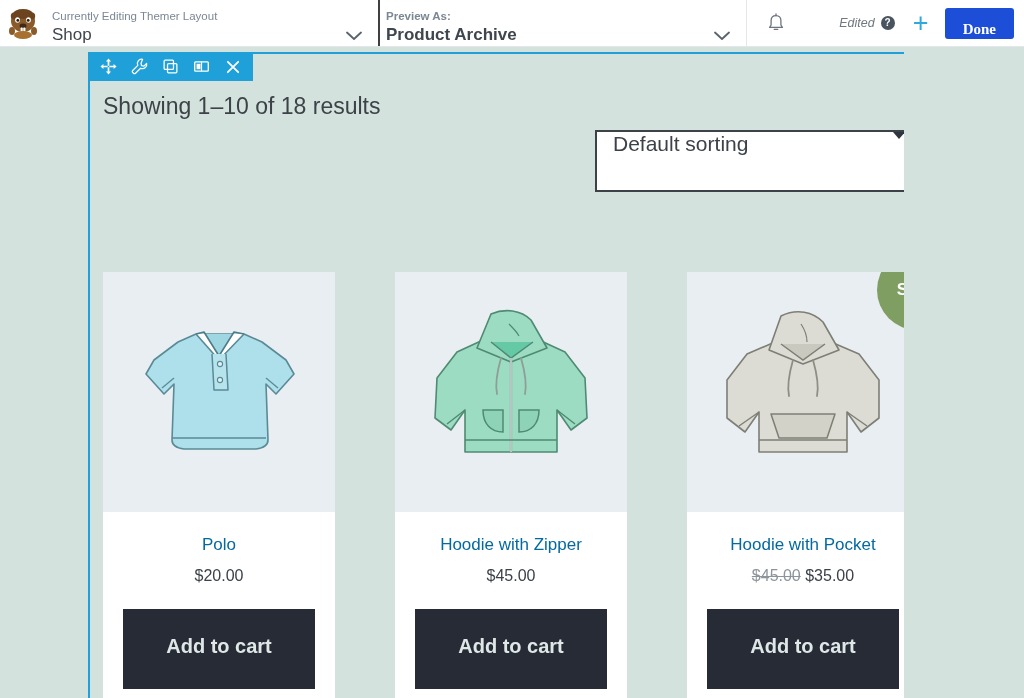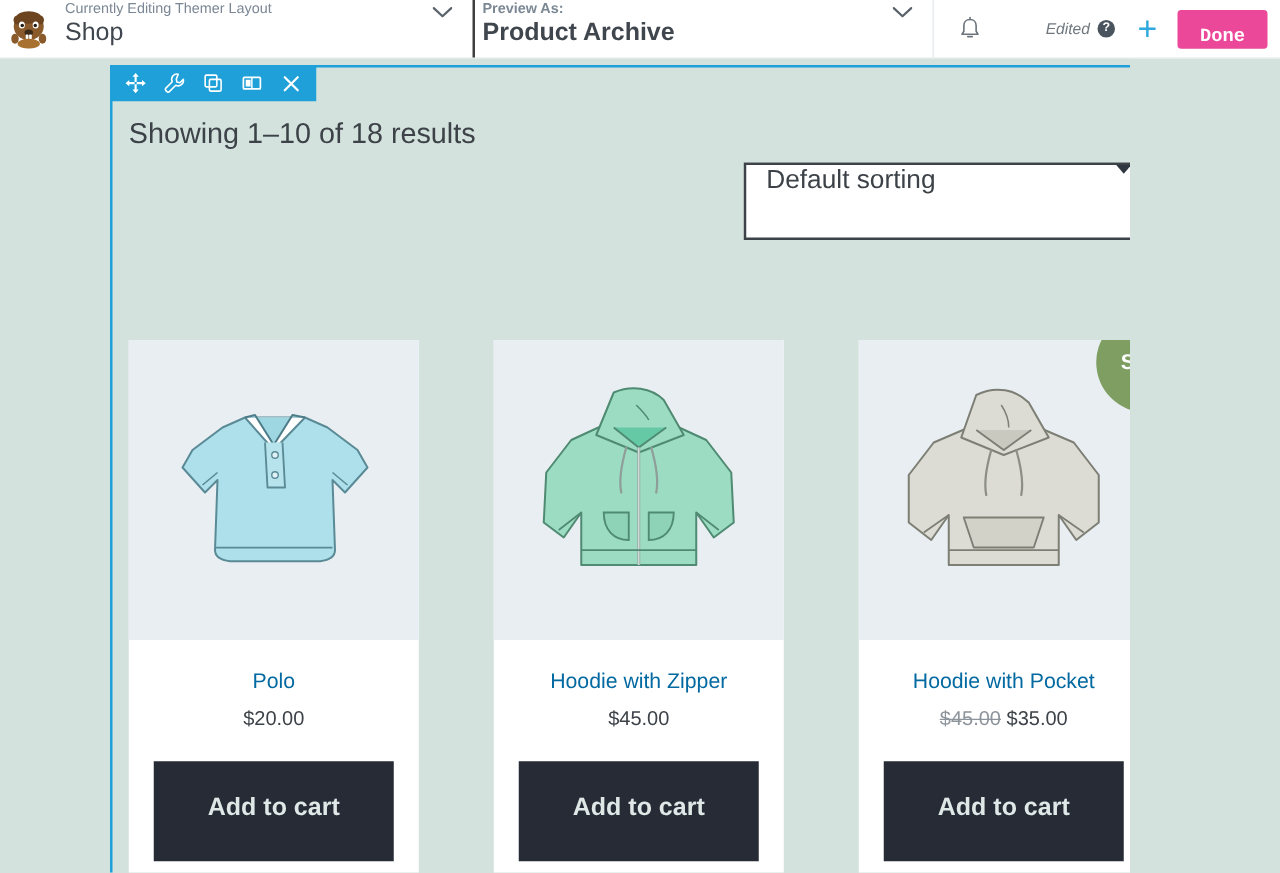--- a/index.html
+++ b/index.html
@@ -29,36 +29,36 @@
   }
   .bb-logo {
     width: 46px;
     display: flex;
     align-items: center;
     justify-content: center;
     flex: 0 0 auto;
   }
   .selector {
     display: flex;
-    align-items: flex-start;
+    align-items: flex-end;
     padding: 0 14px 0 6px;
     box-sizing: border-box;
     position: relative;
   }
   .selector.editing { width: 332px; }
   .selector.preview { width: 368px; border-left: 2px solid #404040;  font-weight: bold;}
   .selector-texts { flex: 1 1 auto; min-width: 0; }
   .sel-label {
     font-size: 11.5px;
     color: #7b8794;
     line-height: 15px;
     white-space: nowrap;
   }
   .sel-value {
-    font-size: 20px;
+    font-size: 17px;
     color: #40464d;
     line-height: 22px;
     white-space: nowrap;
     overflow: hidden;
     text-overflow: ellipsis;
   }
   .chev {
     flex: 0 0 auto;
     width: 20px; height: 20px;
     display: flex; align-items: center; justify-content: center;
@@ -101,31 +101,31 @@
   }
   .plus-btn {
     width: 44px;
     display: flex; align-items: center; justify-content: center;
     font-size: 27px;
     color: #2fa9dd;
     line-height: 1;
     font-weight: 300;
   }
   .done-btn {
-    background: #ec4899;
+    background: #1d4ed8;
     color: #ffffff;
     font-size: 15px;
     font-weight: bold;
     border: none;
     border-radius: 3px;
     padding: 13px 18px;
     height: 31px;
     margin: 8px 10px 8px 2px;
     cursor: pointer;
-    font-family: Liberation Mono, monospace;
+    font-family: Liberation Serif, serif;
   }
 
   
   .canvas {
     position: absolute;
     left: 0; top: 47px;
     width: 904px;
     height: 651px;
     background: #d3e2dc;
     overflow: hidden;

